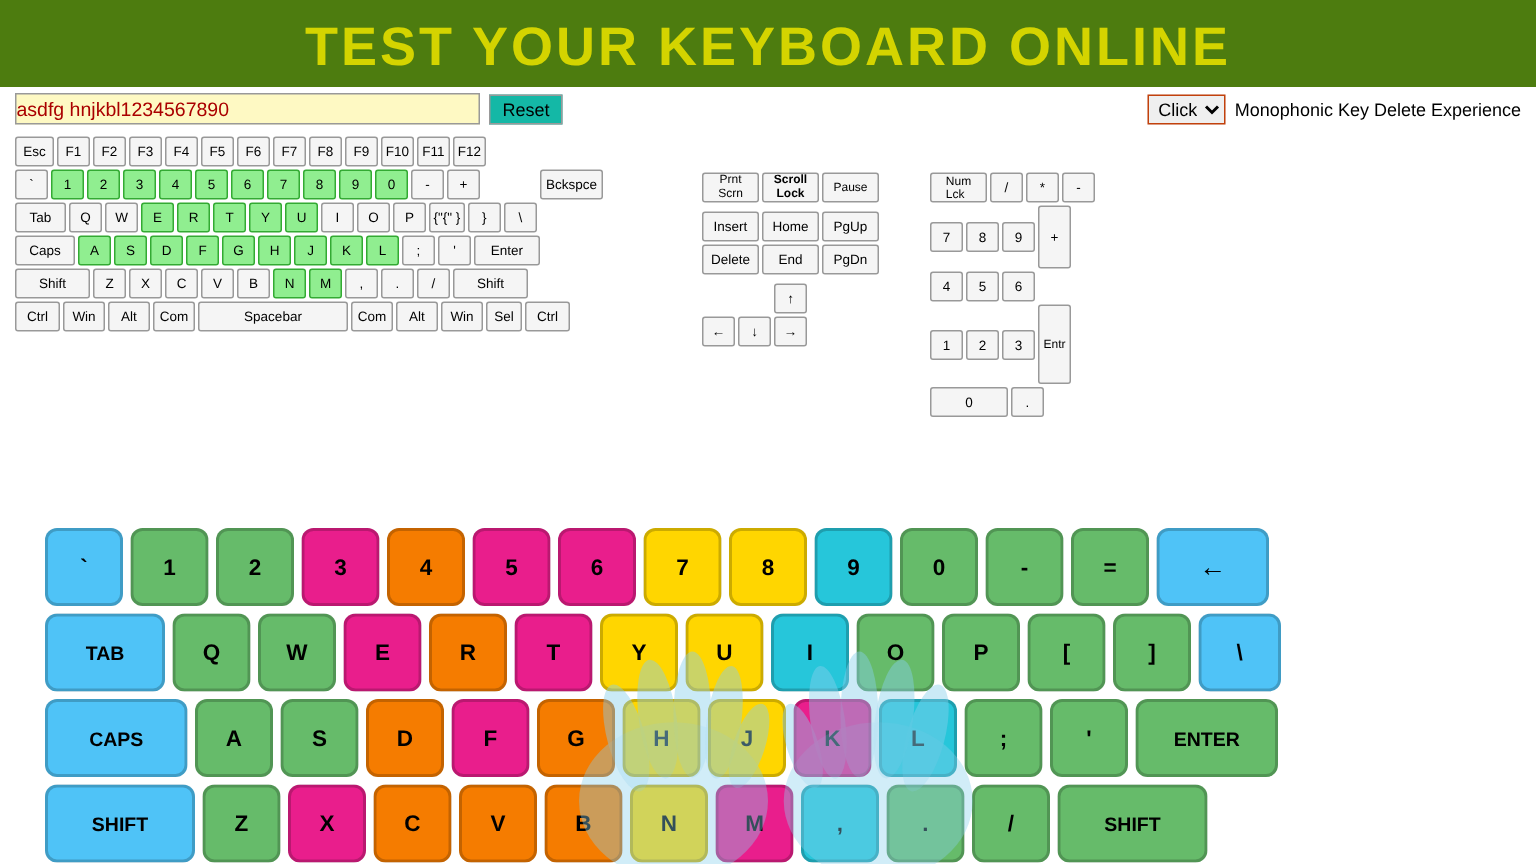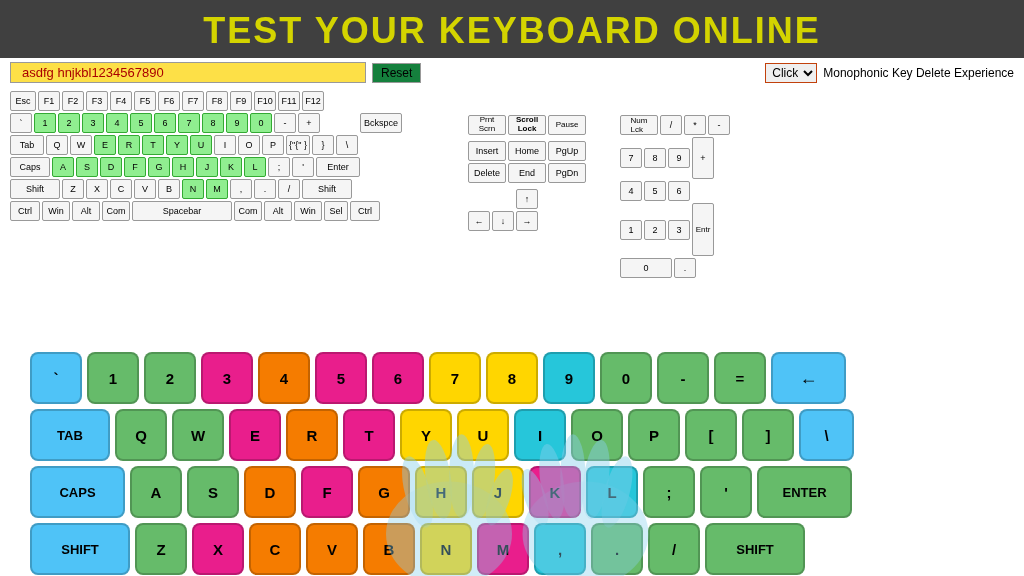--- a/index.html
+++ b/index.html
@@ -9,49 +9,49 @@
       background: #fff;
       font-family: Arial, sans-serif;
       overflow: hidden;
       position: relative;
     }
 
     
     #header {
       text-align: center;
       padding: 10px 0 6px;
-      background: #404040;
+      background: #4d7c0f;
     }
     #header h1 {
       font-size: 36px;
       font-weight: bold;
       color: #d4d400;
       letter-spacing: 2px;
     }
 
     
     #input-bar {
       display: flex;
       align-items: center;
       padding: 4px 10px;
       gap: 6px;
     }
     #text-input {
-      width: 356px;
+      width: 310px;
       border: 1px solid #999;
-      padding: 2px 11px;
+      padding: 2px 0;
       font-size: 13px;
       color: #a00;
-      background: #fde047;
+      background: #fef9c3;
     }
     #reset-btn {
       font-size: 12px;
       padding: 2px 8px;
       border: 1px solid #999;
-      background: #15803d;
+      background: #14b8a6;
       cursor: pointer;
     }
     #sound-control {
       margin-left: auto;
       display: flex;
       align-items: center;
       gap: 6px;
       font-size: 12px;
     }
     #sound-select {

